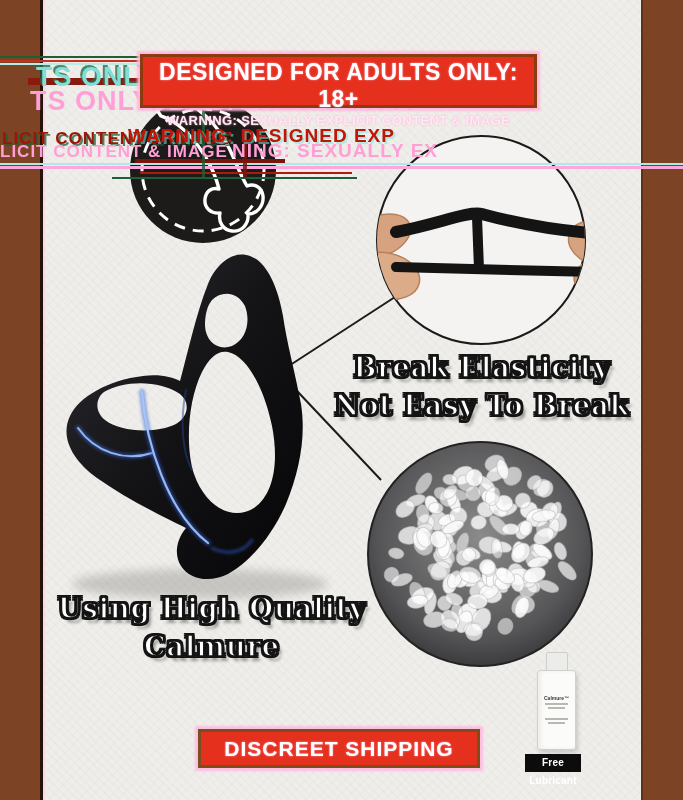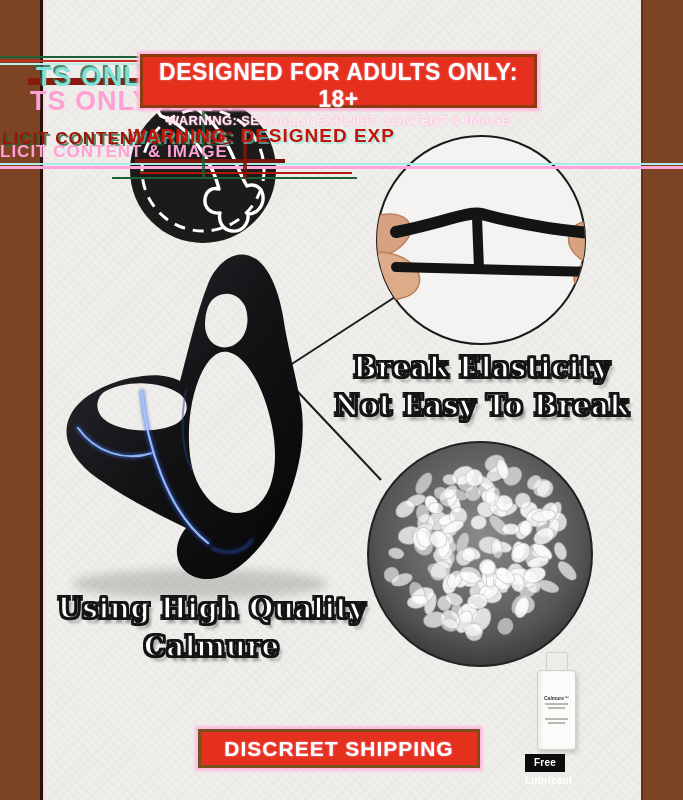--- a/index.html
+++ b/index.html
@@ -58,21 +58,21 @@
   }
 
   
   .bottle-cap{left:546px;top:652px;width:20px;height:20px;z-index:6;background:#ececea;border:1px solid #cfcfcb;border-radius:2px;}
   .bottle-body{left:537px;top:670px;width:37px;height:78px;z-index:6;background:#fbfbf9;border:1px solid #d2d2cd;border-radius:3px;
     box-shadow:inset 3px 0 4px rgba(0,0,0,.06), 2px 3px 4px rgba(0,0,0,.15);}
   .bottle-brand{margin-top:24px;text-align:center;font-size:5px;font-weight:bold;color:#3a3a3a;letter-spacing:0;}
   .label-bar{height:2px;background:#b9b9b4;margin:2px 7px;}
   .label-bar.short{margin:2px 10px;}
   .free-lube{
-    left:525px;top:754px;width:40px;height:18px;z-index:6;background:#0c0c0c;color:#fff;
+    left:525px;top:754px;width:56px;height:18px;z-index:6;background:#0c0c0c;color:#fff;
     font-size:10px;font-weight:bold;text-align:center;line-height:18px;letter-spacing:.2px;
   }
   svg{display:block;}
 </style>
 </head>
 <body>
 
 <div class="stage">
 
   <div class="abs sidebar left"></div>
@@ -303,20 +303,21 @@
   <div class="abs gline" style="left:140px;top:172px;width:212px;height:2px;background:#b01a0c;"></div>
   <div class="abs gline" style="left:112px;top:177px;width:245px;height:2px;background:#1e5f36;"></div>
   <div class="abs gline" style="left:202px;top:92px;width:3px;height:85px;background:#1e5f36;opacity:.8;"></div>
   <div class="abs gline" style="left:243px;top:132px;width:4px;height:46px;background:#7a150c;opacity:.85;"></div>
 
   <div class="abs glitch-text g-teal" style="left:36px;top:62px;font-size:27px;">TS ONLY: DESIGNED FOR A</div>
   <div class="abs glitch-text g-pink" style="left:30px;top:86px;font-size:27px;">TS ONLY: DESIGNED FOR A</div>
   <div class="abs glitch-text g-darkred" style="left:2px;top:129px;font-size:17px;">LICIT CONTENT &amp; IMAGE</div>
   <div class="abs glitch-text g-red" style="left:128px;top:125px;font-size:19px;">WARNING: DESIGNED EXP</div>
   <div class="abs glitch-text g-pink" style="left:0;top:142px;font-size:17px;">LICIT CONTENT &amp; IMAGE</div>
+  <div class="abs glitch-text g-pink" style="left:232px;top:140px;font-size:19px;">NING: SEXUALLY EX</div>
 
   <div class="abs banner">
     <div class="title">DESIGNED FOR ADULTS ONLY: 18+</div>
     <div class="subtitle">WARNING: SEXUALLY EXPLICIT CONTENT &amp; IMAGE</div>
   </div>
 
   <div class="abs outline-text" style="left:330px;top:349px;width:304px;">
     <div class="feat-line">Break Elasticity</div>
     <div class="feat-line">Not Easy To Break</div>
   </div>

